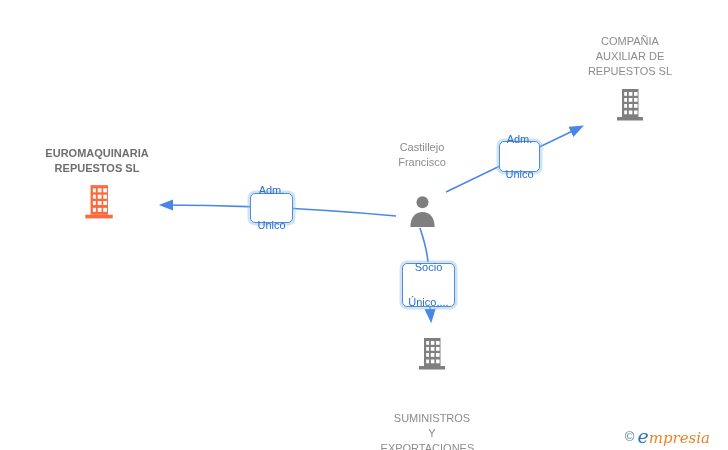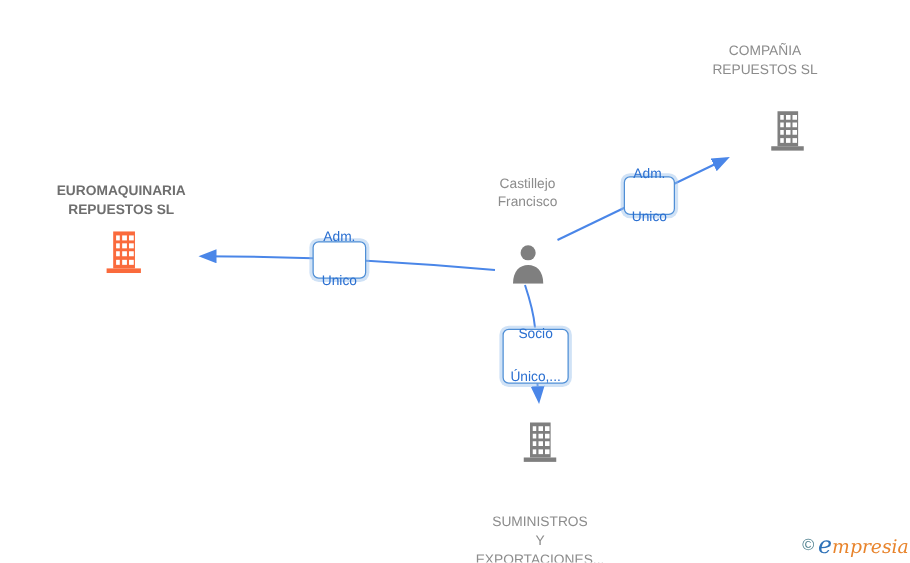--- a/index.html
+++ b/index.html
@@ -46,21 +46,21 @@
     display:flex;
     flex-direction:column;
     justify-content:center;
     cursor:pointer;
     gap:22px;
   }
   .edge-label span { display:block; }
 
   .footer-brand {
     position:absolute;
-    right:1px;
+    right:18px;
     bottom:3px;
     cursor:pointer;
     white-space:nowrap;
     margin-top:20px;
   }
   .footer-brand .copy {
     color:#4a7d8c;
     font-size:13px;
     vertical-align:2px;
     margin-right:3px;
@@ -88,22 +88,23 @@
       <marker id="arrowhead" markerWidth="10" markerHeight="8" refX="7" refY="3.5" orient="auto">
         <path d="M0,0 L9,3.5 L0,7 Z" fill="#4a86e8"></path>
       </marker>
     </defs>
     <path d="M 446,192 L 581,127" stroke="#4a86e8" stroke-width="1.6" marker-end="url(#arrowhead)"></path>
     <path d="M 396,216 C 330,210 250,205 162,205" stroke="#4a86e8" stroke-width="1.6" marker-end="url(#arrowhead)"></path>
     <path d="M 420,228 C 424,240 427,251 428,262" stroke="#4a86e8" stroke-width="1.6"></path>
     <path d="M 429,295 L 431,320" stroke="#4a86e8" stroke-width="1.6" marker-end="url(#arrowhead)"></path>
   </svg>
 
-  <div class="node-label" style="left:540px; top:34px; width:144px;">
+  <div class="node-label" style="left:558px; top:34px; width:144px;">
     <span>COMPAÑIA</span>
+    <span>AUXILIAR DE</span>
     <span>REPUESTOS SL</span>
   </div>
   <div class="icon-wrap building-gray" style="left:612px; top:87px;">
     <svg width="36" height="34" viewBox="0 0 36 34">
       <rect x="5" y="30" width="26" height="3.5" fill="currentColor"></rect>
       <rect x="10" y="2" width="16.5" height="28" fill="currentColor"></rect>
       <g fill="#ffffff">
         <rect x="12.2" y="5" width="2.8" height="3.8"></rect>
           <rect x="16.8" y="5" width="3.6" height="3.8"></rect>
           <rect x="22" y="5" width="3.6" height="3.8"></rect>

